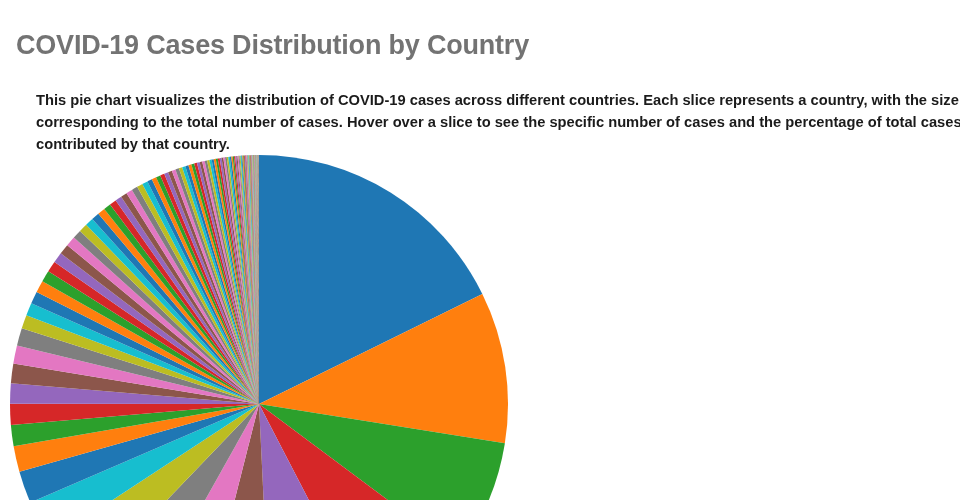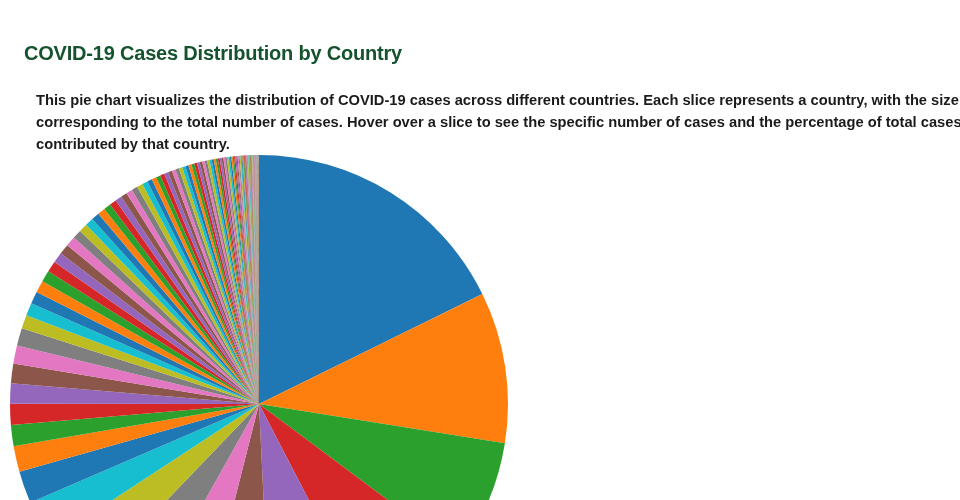--- a/index.html
+++ b/index.html
@@ -18,26 +18,26 @@
   #page {
     position: relative;
     width: 960px;
     height: 500px;
     background: #ffffff;
   }
   #page-title {
     position: absolute;
     left: 8px;
     top: 21px;
-    margin: 16px;
-    font-size: 20px;
+    margin: 8px;
+    font-size: 27px;
     line-height: 32px;
     font-weight: bold;
     letter-spacing: -0.2px;
-    color: #14532d;
+    color: #737373;
     white-space: nowrap;
   }
   #page-description {
     position: absolute;
     left: 20px;
     top: 73px;
     width: 944px;
     margin: 16px;
     font-size: 14.7px;
     line-height: 22px;

